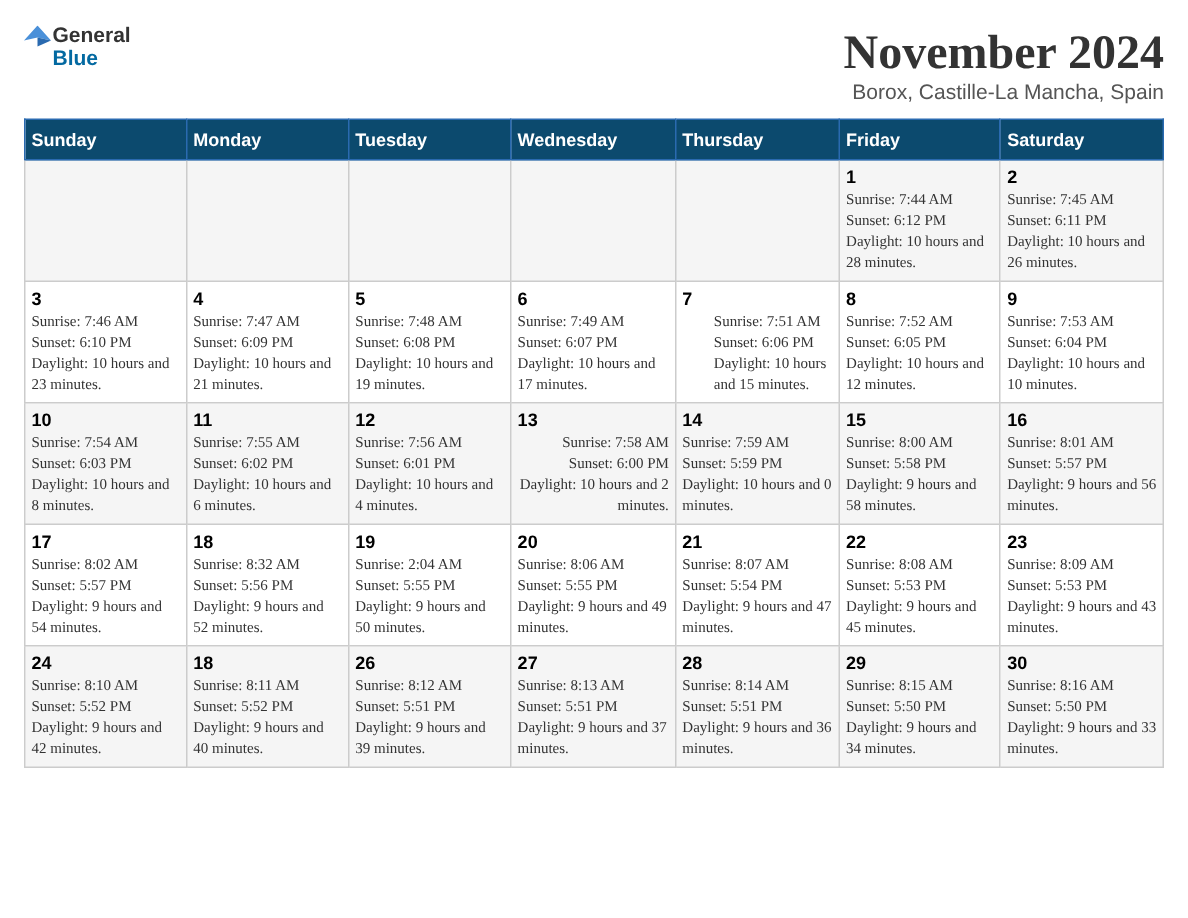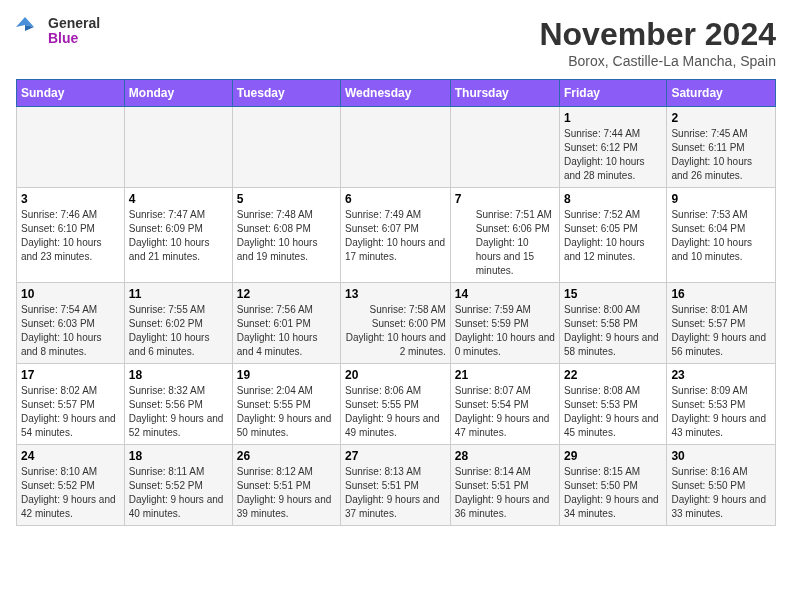--- a/index.html
+++ b/index.html
@@ -21,32 +21,33 @@
       align-items: center;
       gap: 4px;
     }
     .title-section {
       text-align: right;
     }
     .month-year {
       font-size: 32px;
       font-weight: bold;
       color: #333;
+      font-family: Liberation Serif, serif;
     }
     .location {
       font-size: 14px;
       color: #555;
     }
     table {
       width: 100%;
       border-collapse: collapse;
       font-size: 11px;
     }
     thead tr th {
-      background-color: #8b5cf6;
+      background-color: #0c4a6e;
       color: #fff;
       padding: 6px 4px;
       text-align: left;
       font-size: 12px;
       font-weight: bold;
       border: 1px solid #2a6ab0;
       margin-left: 28px;
     }
     tbody tr td {
       border: 1px solid #ccc;
@@ -62,38 +63,39 @@
     .day-number {
       font-weight: bold;
       font-size: 12px;
       margin-bottom: 2px;
       display: block;
     }
     .day-info {
       font-size: 10px;
       color: #333;
       line-height: 1.4;
+      font-family: Liberation Serif, serif;
     }
     td.empty {
       background: #f9f9f9;
     }
   </style>
 </head>
 <body>
 
 <div class="header-section">
   <div class="logo">
-  <div style="display:flex;align-items:center;gap:14px;">
+  <div style="display:flex;align-items:center;gap:1px;">
     <svg width="18" height="28" viewBox="0 0 18 28">
       <polygon points="9,0 18,10 9,8 0,10" fill="#4a90d9"></polygon>
       <polygon points="9,8 18,10 9,14" fill="#2a6ab0"></polygon>
     </svg>
     <div>
       <div style="font-size:14px;font-weight:bold;color:#333;line-height:1.1;">General</div>
-      <div style="font-size:14px;font-weight:bold;color:#a21caf;line-height:1.1;">Blue</div>
+      <div style="font-size:14px;font-weight:bold;color:#0369a1;line-height:1.1;">Blue</div>
     </div>
   </div>
 </div>
   <div class="title-section">
     <div class="month-year">November 2024</div>
     <div class="location">Borox, Castille-La Mancha, Spain</div>
   </div>
 </div>
 
 <table>

